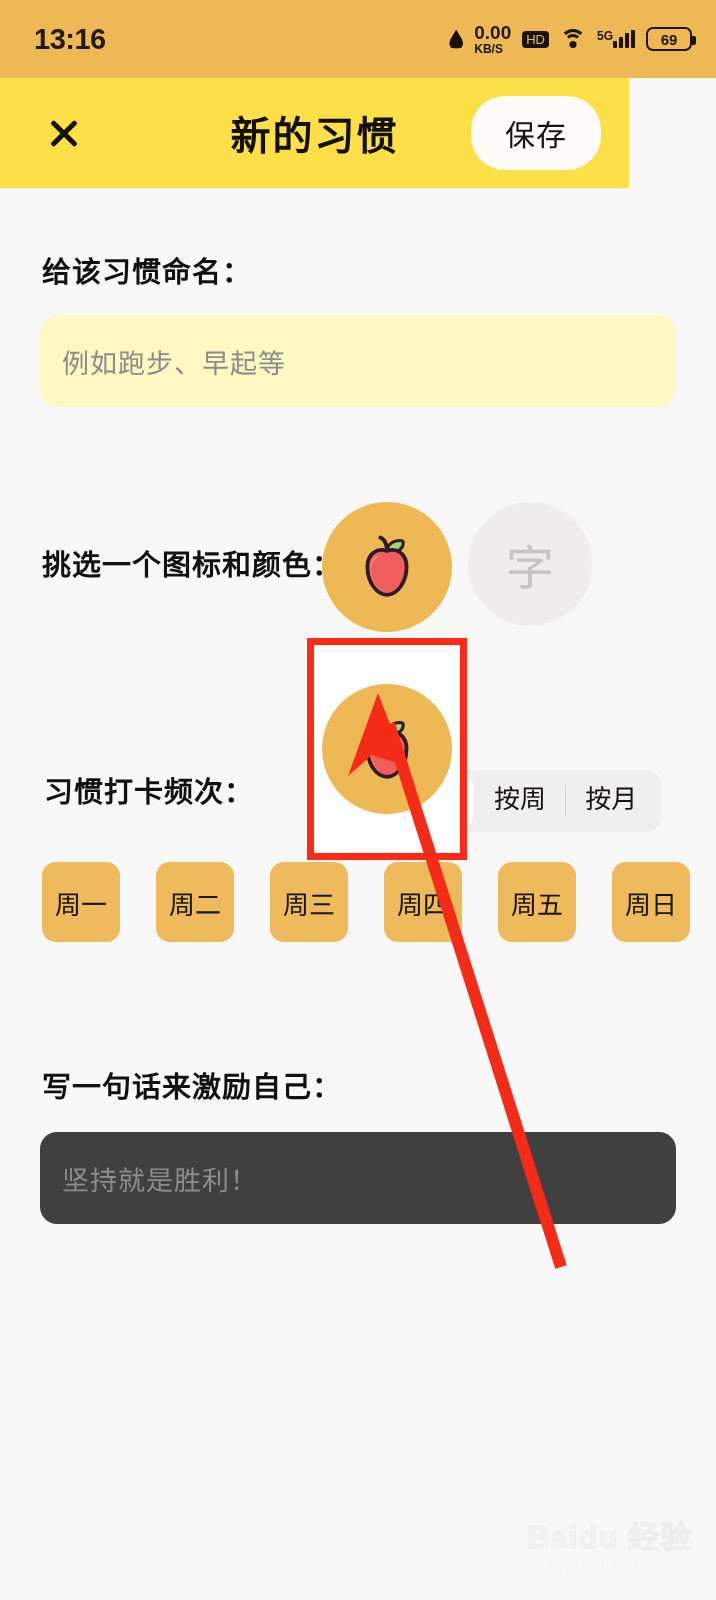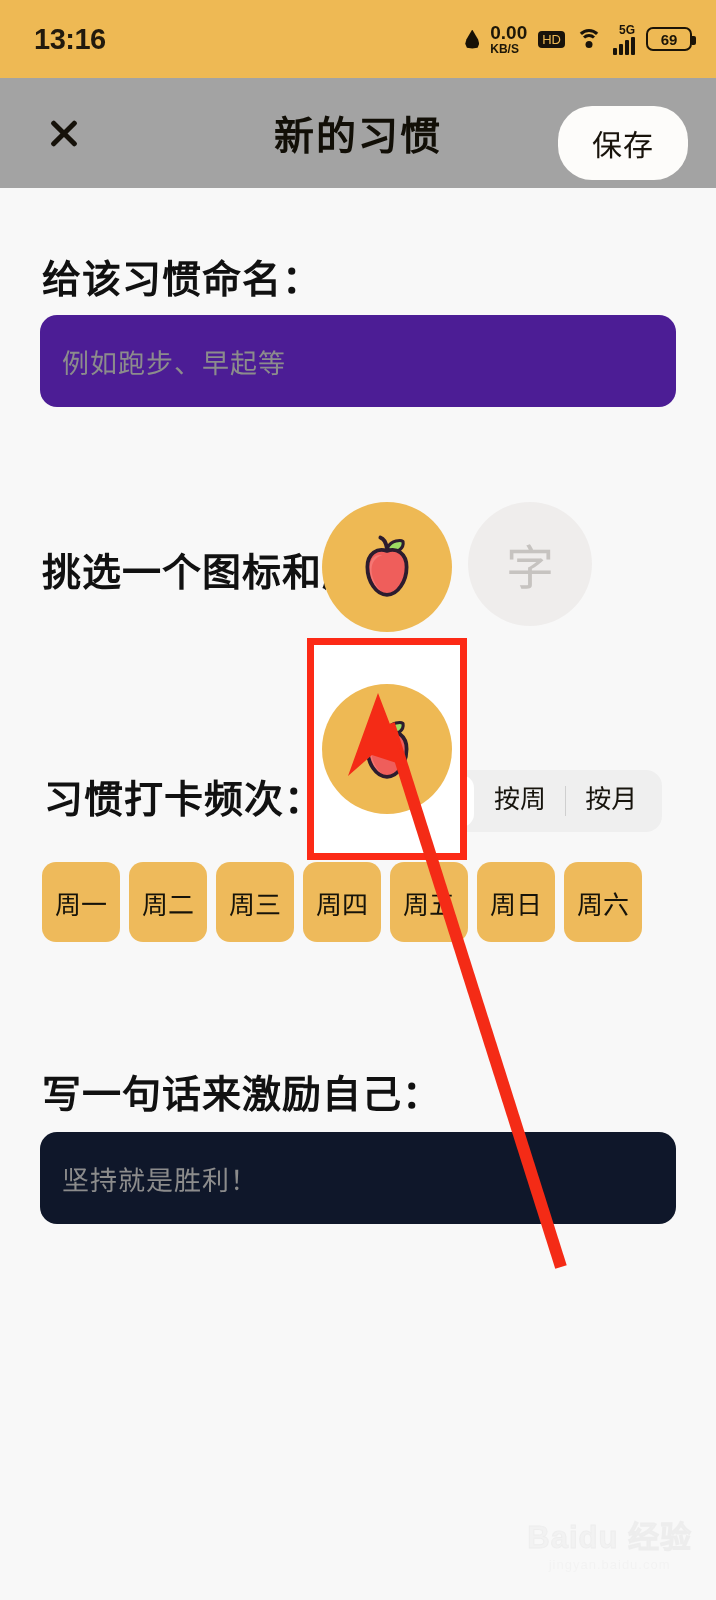--- a/index.html
+++ b/index.html
@@ -86,40 +86,40 @@
     border: 3.2px solid #19130a; border-bottom-color: transparent;
     border-left-color: transparent; border-right-color: transparent;
     border-radius: 50%;
   }
   .wifi-ico .w1 { width: 26px; height: 26px; top: 0; }
   .wifi-ico .w2 { width: 17px; height: 17px; top: 5px; }
   .wifi-ico .w3 {
     width: 7px; height: 7px; top: 12px;
     border: none; background: #19130a; border-radius: 50%;
   }
-  .sig-wrap { display: flex; flex-direction: column; align-items: flex-end; }
+  .sig-wrap { display: flex; flex-direction: row; align-items: flex-start; }
   .sig-label { font-size: 12px; font-weight: 700; color: #19130a; line-height: 1; margin-bottom: 1px; }
   .sig-bars { display: flex; align-items: flex-end; gap: 2px; height: 18px; }
   .sig-bars i { width: 4px; background: #19130a; border-radius: 1px; display: block; }
   .battery {
     width: 46px; height: 24px; border: 2.5px solid #1b1407;
     border-radius: 7px; display: flex; align-items: center; justify-content: center;
     position: relative;
   }
   .battery::after {
     content: ""; position: absolute; right: -6px; top: 7px;
     width: 4px; height: 9px; background: #1b1407; border-radius: 0 2px 2px 0;
   }
   .battery .lvl { font-size: 15px; font-weight: 700; color: #1b1407; line-height: 1; }
 
   
   .app-header {
     position: absolute; top: 78px; left: 0;
-    width: 716px; height: 110px;
-    background: #a3a3a3;
+    width: 629px; height: 110px;
+    background: #fde047;
     display: flex; align-items: center;
   }
   .close-btn {
     position: absolute; left: 40px; top: 50%; transform: translateY(-50%);
     width: 48px; height: 48px;
     display: flex; align-items: center; justify-content: center;
     cursor: pointer;
   }
   .close-btn .x {
     position: relative; width: 34px; height: 34px;
@@ -133,35 +133,35 @@
   .header-title {
     position: absolute; left: 0; right: 0; text-align: center;
     font-size: 40px; font-weight: 700; color: #120f07;
     letter-spacing: 2px;
   }
   .save-btn {
     position: absolute; right: 28px; top: 50%; transform: translateY(-50%);
     background: #fdfcfa; border-radius: 34px;
     padding: 15px 34px;
     font-size: 30px; font-weight: 500; color: #18130b;
-    cursor: pointer; letter-spacing: 1px; margin-top: 10px;
+    cursor: pointer; letter-spacing: 1px;
   }
 
   
   .content { position: absolute; top: 188px; left: 0; width: 716px; height: 1412px; }
 
   .section-label {
-    font-size: 39px; font-weight: 700; color: #111;
+    font-size: 29px; font-weight: 700; color: #111;
     letter-spacing: 1px;
   }
   .label-name { position: absolute; left: 42px; top: 60px; }
   .text-field {
     position: absolute; left: 40px; top: 127px;
     width: 636px; height: 92px;
-    background: #4c1d95; border-radius: 17px;
+    background: #fef9c3; border-radius: 17px;
     display: flex; align-items: center;
     padding: 0 22px;
   }
   .text-field .ph {
     font-size: 27px; color: #8c8c8c; letter-spacing: 1px;
   }
 
   
   .label-icon { position: absolute; left: 42px; top: 353px; }
   .icon-choice {
@@ -213,37 +213,37 @@
   }
   .seg-item.active { background: #ffffff; font-weight: 500; }
   .seg-item.divider-before::before {
     content: ""; position: absolute; left: -1px; top: 11px;
     width: 1.5px; height: 30px; background: #cfcfcf;
   }
 
   .weekdays {
     position: absolute; left: 0; top: 672px;
     width: 716px; height: 84px;
-    display: flex; align-items: center; gap: 9px;
+    display: flex; align-items: center; gap: 36px;
     padding-left: 42px;
   }
   .wd-chip {
     flex: 0 0 auto;
     width: 78px; height: 80px;
     background: #eeba5b; border-radius: 14px;
     display: flex; align-items: center; justify-content: center;
     font-size: 26px; color: #161309; cursor: pointer;
   }
 
   
   .label-moti { position: absolute; left: 42px; top: 875px; }
   .moti-field {
     position: absolute; left: 40px; top: 944px;
     width: 636px; height: 92px;
-    background: #0f172a; border-radius: 17px;
+    background: #404040; border-radius: 17px;
     display: flex; align-items: center;
     padding: 0 22px;
   }
   .moti-field .ph {
     font-size: 27px; color: #8c8c8c; letter-spacing: 1px;
   }
 
   
   .arrow-svg {
     position: absolute; left: 0; top: 0;

